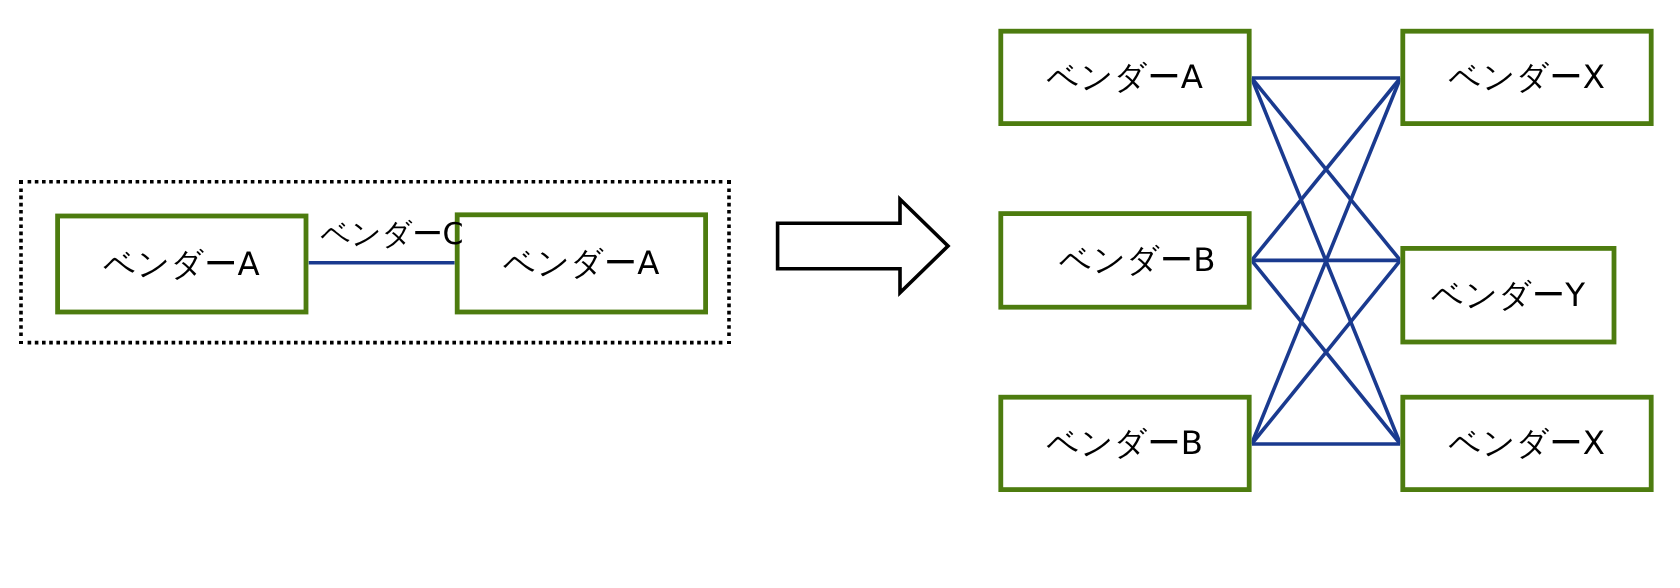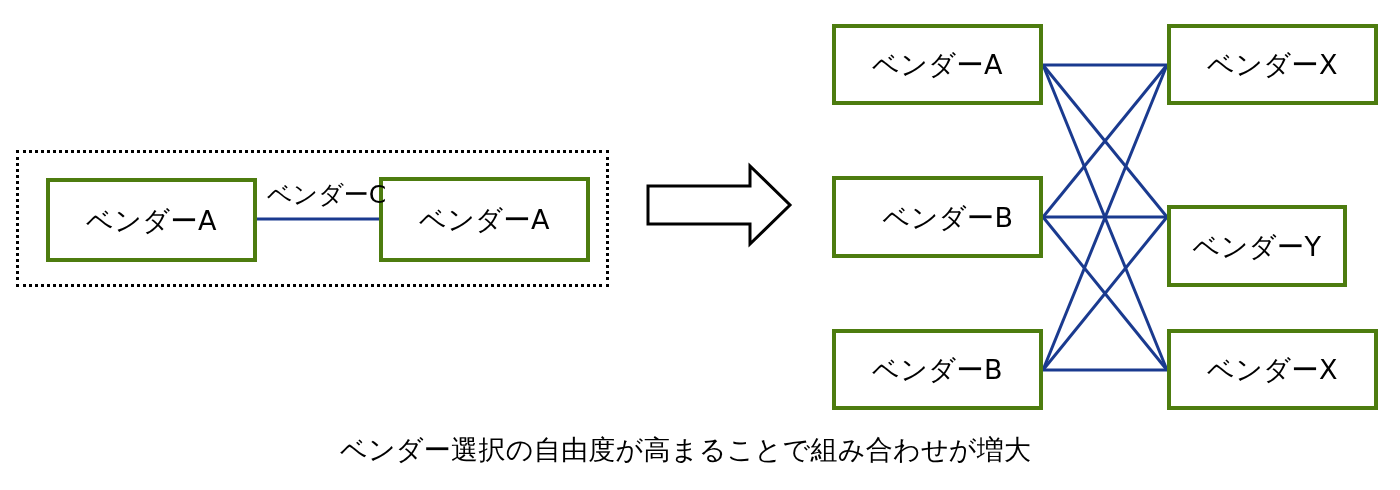--- a/index.html
+++ b/index.html
@@ -117,15 +117,14 @@
   </div>
 
   <div class="node-box" style="left:1167px; top:176px; width:180px; height:82px;margin-top:29px;">
     <span>ベンダーY</span>
   </div>
 
   <div class="node-box" style="left:1167px; top:329px; width:211px; height:81px;">
     <span>ベンダーX</span>
   </div>
 
-  <div class="caption" style="left:340px; top:436px;">ベンダー選択の自由度が高まることで組み合わせが増大</div>
 
 </div>
 
 </body></html>

